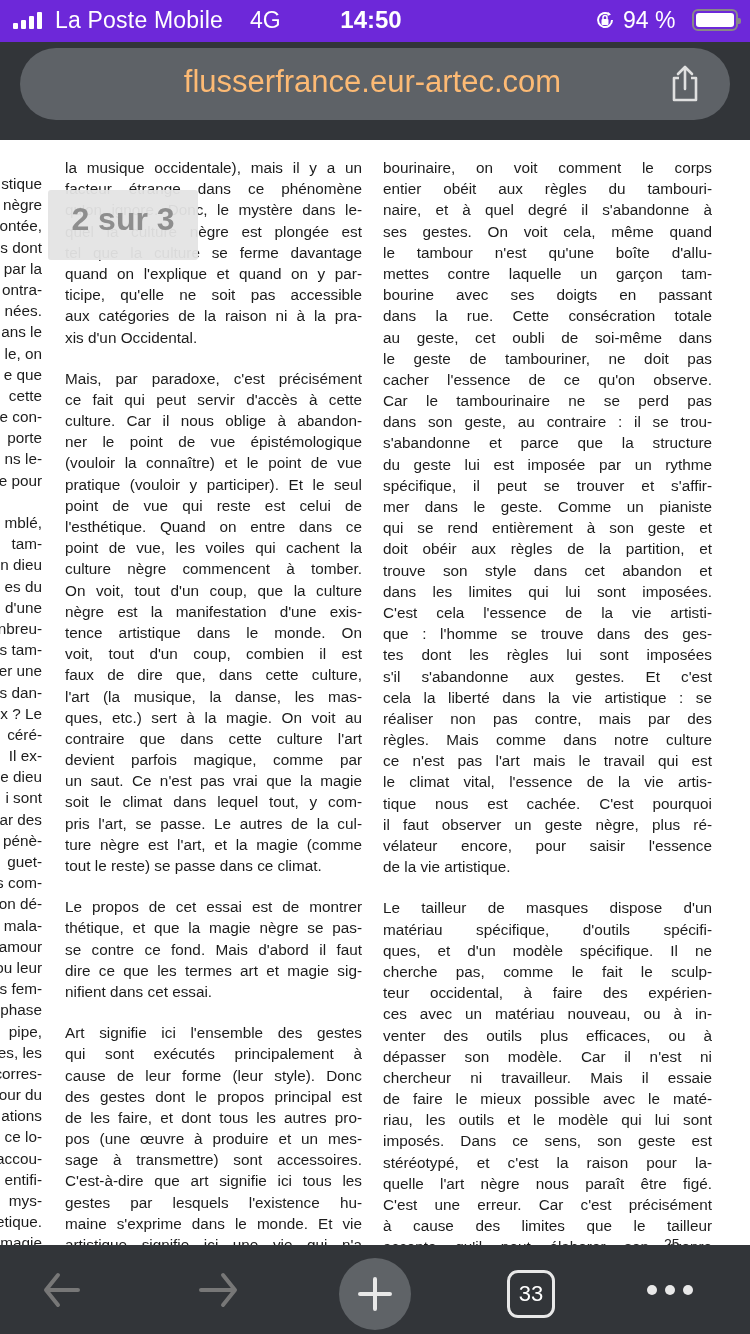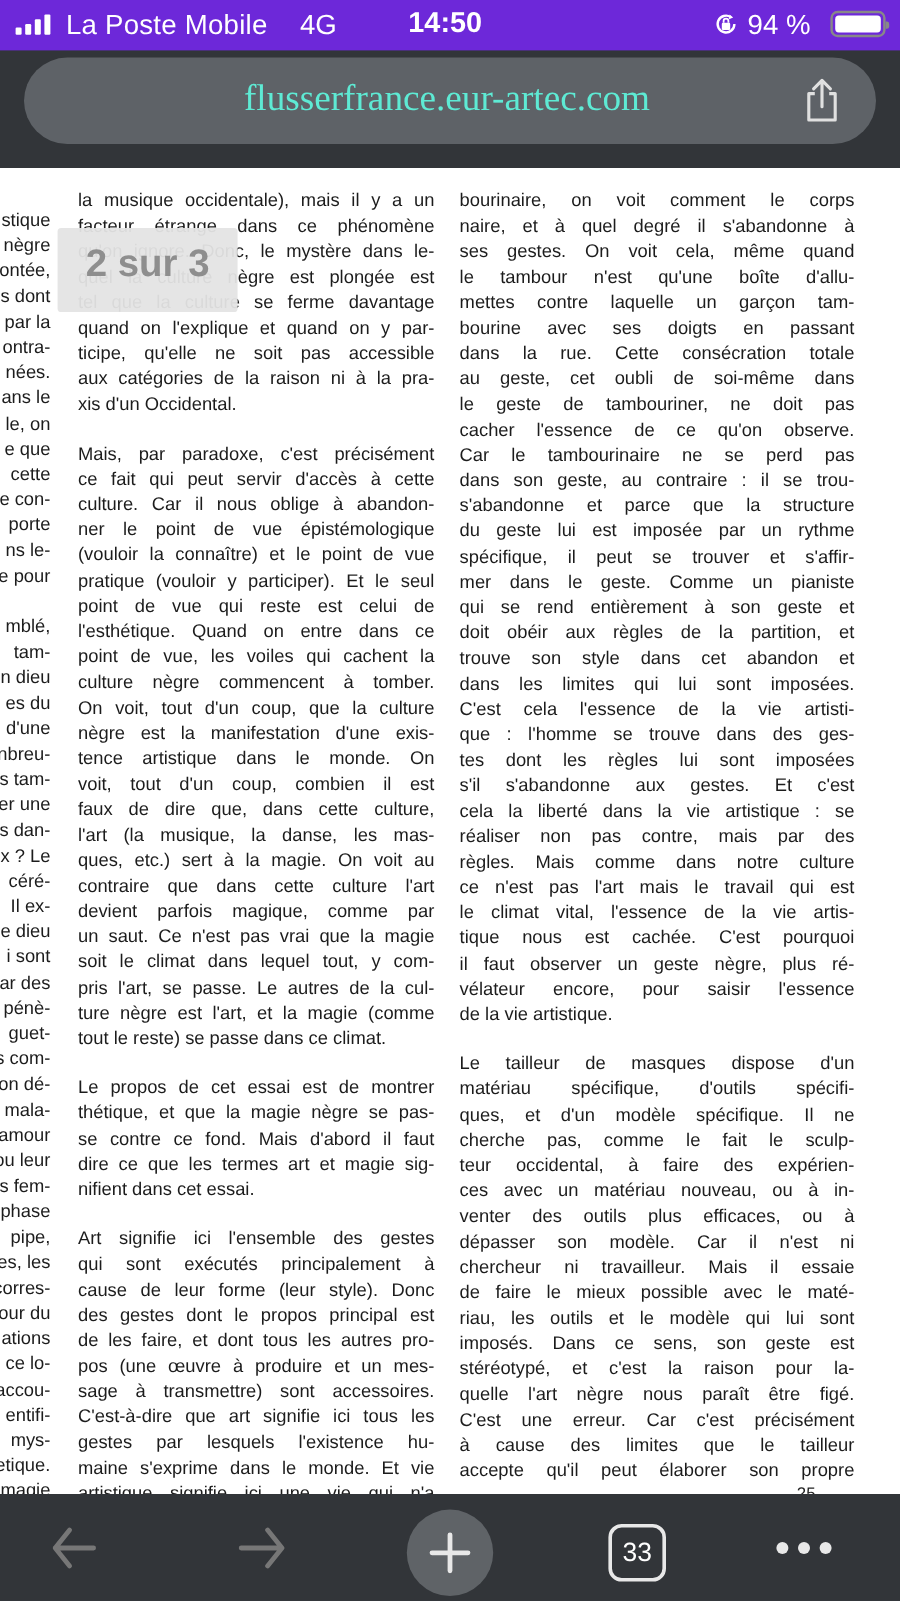--- a/index.html
+++ b/index.html
@@ -14,21 +14,21 @@
   .network { position: absolute; left: 250px; top: 7px; font-size: 23px; }
   .clock { position: absolute; left: 0; width: 750px; top: 6px; text-align: center; font-size: 24px; font-weight: bold; padding-right: 8px; }
   .lock-icon { position: absolute; left: 594px; top: 9px; width: 22px; height: 22px; }
   .battery-pct { position: absolute; left: 623px; top: 7px; font-size: 23px; }
   .battery { position: absolute; left: 692px; top: 9px; width: 46px; height: 22px; border: 2px solid #888; border-radius: 6px; padding: 2px; }
   .battery .fill { width: 100%; height: 100%; background: #fff; border-radius: 3px; }
   .battery .tip { position: absolute; right: -5px; top: 7px; width: 3px; height: 6px; background: #888; border-radius: 0 2px 2px 0; }
 
   
   .url-bar { position: absolute; left: 20px; top: 48px; width: 710px; height: 72px; background: #5e6267; border-radius: 36px; }
-  .url-text { position: absolute; left: 0; width: 660px; top: 16px; text-align: center; font-size: 31px; color: #5eead4; padding-left: 45px; font-family: Liberation Serif, serif; }
+  .url-text { position: absolute; left: 0; width: 660px; top: 16px; text-align: center; font-size: 31px; color: #fdba74; padding-left: 45px; }
   .share-icon { position: absolute; right: 28px; top: 16px; width: 34px; height: 40px; }
 
   
   .viewport { position: absolute; left: 0; top: 140px; width: 750px; height: 1105px; background: #fff; overflow: hidden; }
   .col { position: absolute; top: 0; font-family: Liberation Sans, sans-serif; font-size: 15.3px; line-height: 21.2px; color: #1c1c1c; text-align: justify; margin-top: 28px; }
   .col p { margin: 0 0 20px 0; }
   .col .line { display: block; white-space: nowrap; text-align: justify; text-align-last: justify; height: 21.2px; }
   .col .line.last { text-align-last: left; }
   .col-left { left: -60px; width: 102px; top: 5px; text-align: right; }
   .col-left .line { text-align: right; text-align-last: right; }
@@ -199,20 +199,21 @@
           <span class="line">maine s'exprime dans le monde. Et vie</span>
           <span class="line">artistique signifie ici une vie qui n'a</span>
         </p>
       </div>
   </div>
 
   <div class="col col-right">
     <span class="line">bourinaire, on voit comment le corps</span>
     <div id="right-paras">
         <p>
+          <span class="line">entier obéit aux règles du tambouri-</span>
           <span class="line">naire, et à quel degré il s'abandonne à</span>
           <span class="line">ses gestes. On voit cela, même quand</span>
           <span class="line">le tambour n'est qu'une boîte d'allu-</span>
           <span class="line">mettes contre laquelle un garçon tam-</span>
           <span class="line">bourine avec ses doigts en passant</span>
           <span class="line">dans la rue. Cette consécration totale</span>
           <span class="line">au geste, cet oubli de soi-même dans</span>
           <span class="line">le geste de tambouriner, ne doit pas</span>
           <span class="line">cacher l'essence de ce qu'on observe.</span>
           <span class="line">Car le tambourinaire ne se perd pas</span>

